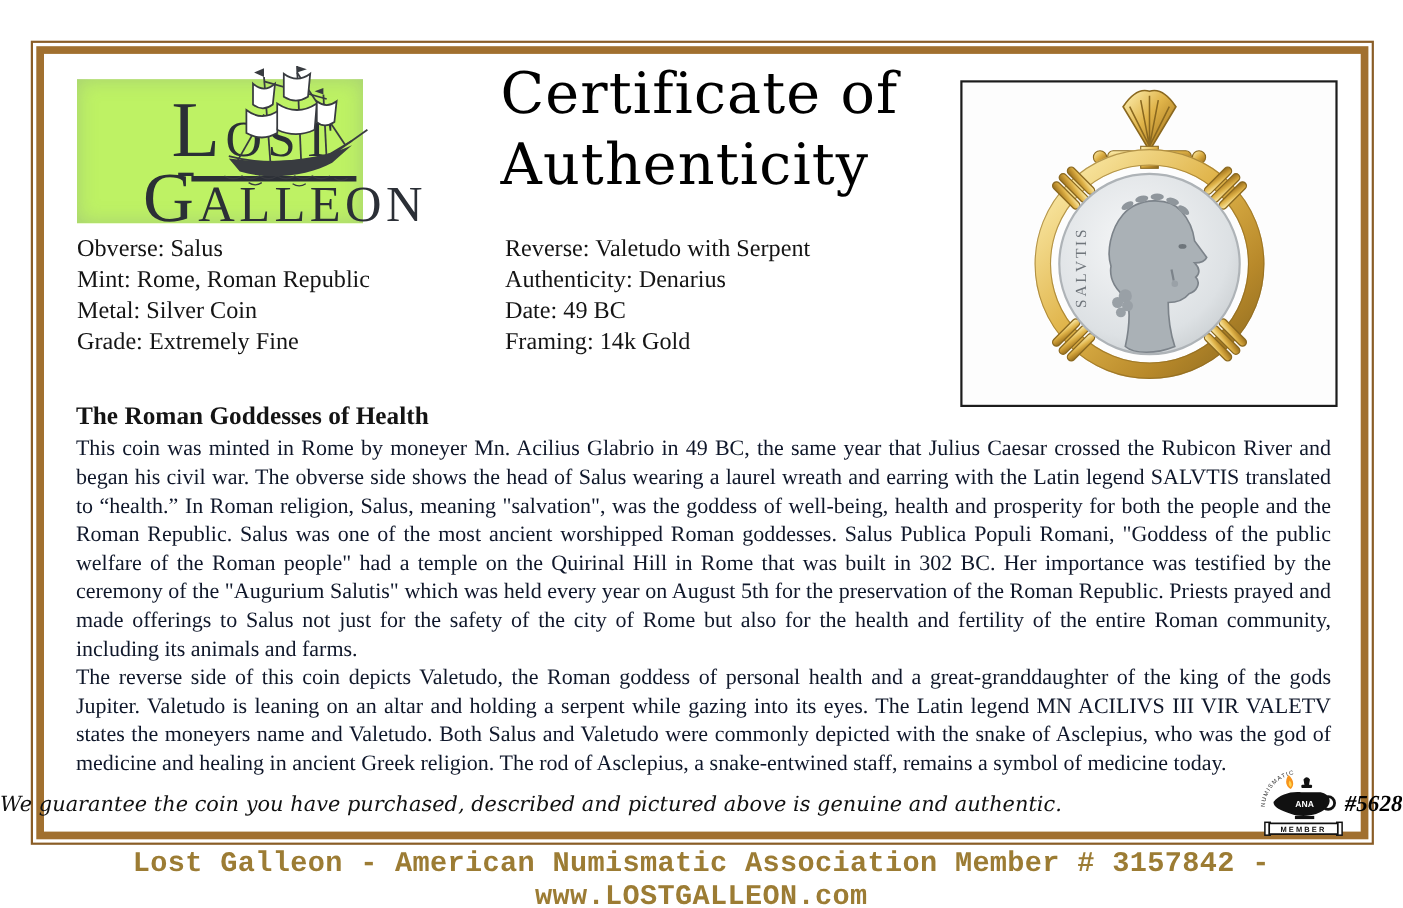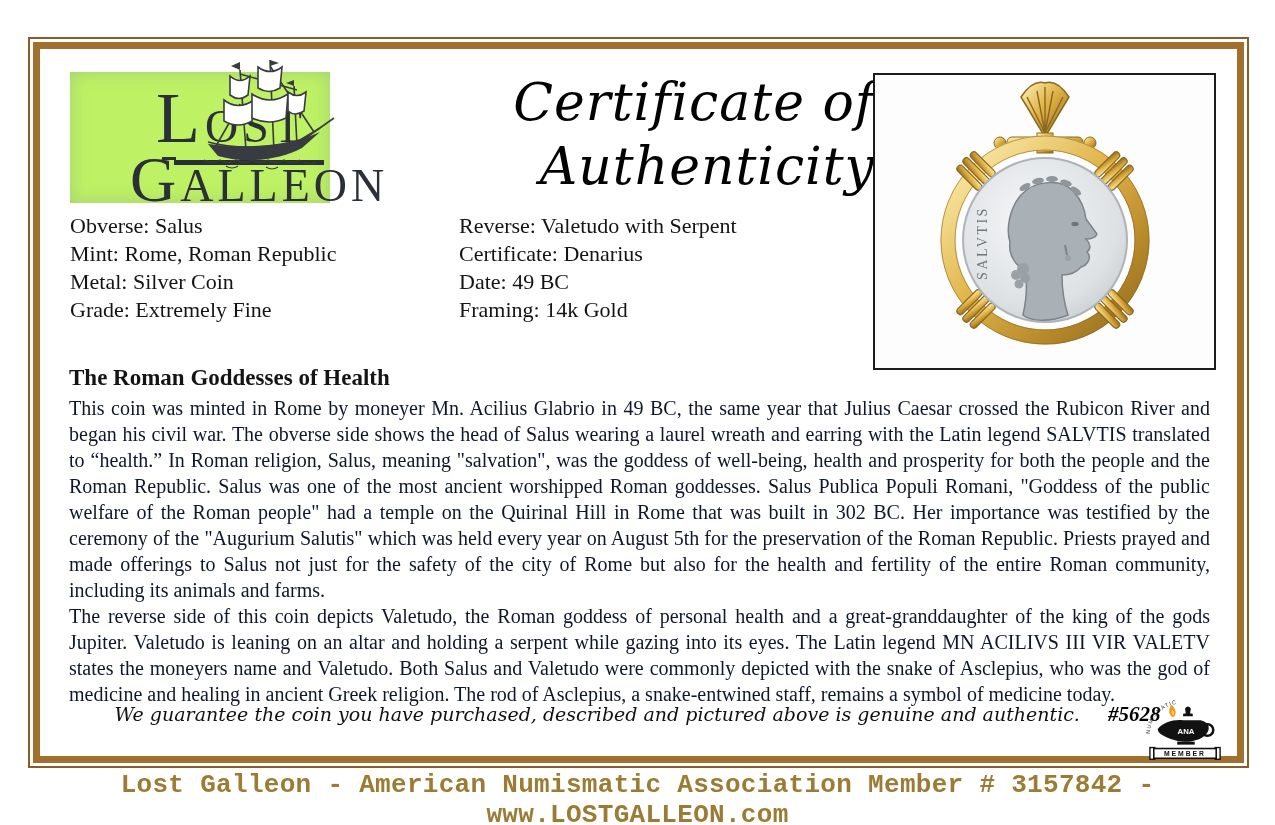--- a/index.html
+++ b/index.html
@@ -18,42 +18,42 @@
   .logo-lost .cap{font-size:72px;line-height:72px;}
   .logo-lost .rest{font-size:46px;}
   .logo-flourish{position:absolute;left:104px;top:88px;width:150px;height:5px;background:#2b2f36;}
   .logo-flourish:before{content:"";position:absolute;left:-12px;top:-3px;width:14px;height:3px;background:#2b2f36;}
   .logo-galleon{position:absolute;left:12px;top:76px;color:#2b2f36;letter-spacing:4px;white-space:nowrap;margin-left:48px;}
   .logo-galleon .cap{font-size:64px;line-height:64px;}
   .logo-galleon .rest{font-size:46px;}
   .ship{position:absolute;left:196px;top:54px;width:145px;height:125px;}
 
   
-  .title{position:absolute;left:455px;top:70px;width:420px;
-         font-family:"DejaVu Serif",serif;font-style:italic;color:#000;
-         font-size:52px;line-height:64px;letter-spacing:1px;text-align:right;}
+  .title{position:absolute;left:455px;top:54px;width:420px;
+         font-family:"DejaVu Serif",serif;color:#000;
+         font-size:52px;line-height:64px;letter-spacing:1px;}
 
   
   .coin-box{position:absolute;left:873px;top:73px;width:343px;height:297px;
             border:2px solid #1c1c1c;box-sizing:border-box;background:#fdfdfd;}
   .coin-box svg{display:block;width:100%;height:100%;}
 
   
   .specs{position:absolute;top:212px;font-size:22px;line-height:28px;font-weight:normal;color:#141414;}
   .specs-left{left:70px;}
   .specs-right{left:459px;}
   .specs div{white-space:nowrap;}
 
   
   .article{position:absolute;left:69px;top:348px;width:1141px;}
   .article h2{margin:16px 0 3px 0;font-size:23px;line-height:28px;color:#141414;}
   .article p{margin:0;font-size:20px;line-height:26px;text-align:justify;color:#0f172a;}
 
   
-  .guarantee{position:absolute;left:0;right:0;top:702px;display:flex;justify-content:center;
+  .guarantee{position:absolute;left:0;right:0;top:718px;display:flex;justify-content:space-between;
              align-items:baseline;gap:28px;}
   .guarantee .txt{font-family:"DejaVu Serif",serif;font-style:italic;font-size:19px;color:#111;}
   .guarantee .num{font-style:italic;font-weight:bold;font-size:21px;color:#000;}
 
   .ana{position:absolute;left:1146px;top:698px;width:78px;height:64px;}
 
   .footer{position:absolute;left:0;right:0;top:770px;text-align:center;
           font-size:26px;font-weight:bold;color:#9c7c34;letter-spacing:.3px;font-family:Liberation Mono, monospace;}
 </style>
 </head>
@@ -180,21 +180,21 @@
   </div>
 
   <div class="specs specs-left">
     <div><span>Obverse:</span> <span>Salus</span></div>
     <div><span>Mint:</span> <span>Rome, Roman Republic</span></div>
     <div><span>Metal:</span> <span>Silver Coin</span></div>
     <div><span>Grade:</span> <span>Extremely Fine</span></div>
   </div>
   <div class="specs specs-right">
     <div><span>Reverse:</span> <span>Valetudo with Serpent</span></div>
-    <div><span>Certificate:</span> <span>Denarius</span></div>
+    <div><span>Authenticity:</span> <span>Denarius</span></div>
     <div><span>Date:</span> <span>49 BC</span></div>
     <div><span>Framing:</span> <span>14k Gold</span></div>
   </div>
 
   <div class="article">
     <h2>The Roman Goddesses of Health</h2>
     <p>This coin was minted in Rome by moneyer Mn. Acilius Glabrio in 49 BC, the same year that Julius Caesar crossed the Rubicon River and began his civil war. The obverse side shows the head of Salus wearing a laurel wreath and earring with the Latin legend SALVTIS translated to “health.” In Roman religion, Salus, meaning "salvation", was the goddess of well-being, health and prosperity for both the people and the Roman Republic. Salus was one of the most ancient worshipped Roman goddesses. Salus Publica Populi Romani, "Goddess of the public welfare of the Roman people" had a temple on the Quirinal Hill in Rome that was built in 302 BC. Her importance was testified by the ceremony of the "Augurium Salutis" which was held every year on August 5th for the preservation of the Roman Republic. Priests prayed and made offerings to Salus not just for the safety of the city of Rome but also for the health and fertility of the entire Roman community, including its animals and farms.</p>
     <p>The reverse side of this coin depicts Valetudo, the Roman goddess of personal health and a great-granddaughter of the king of the gods Jupiter. Valetudo is leaning on an altar and holding a serpent while gazing into its eyes. The Latin legend MN ACILIVS III VIR VALETV states the moneyers name and Valetudo. Both Salus and Valetudo were commonly depicted with the snake of Asclepius, who was the god of medicine and healing in ancient Greek religion. The rod of Asclepius, a snake-entwined staff, remains a symbol of medicine today.</p>
   </div>
 

